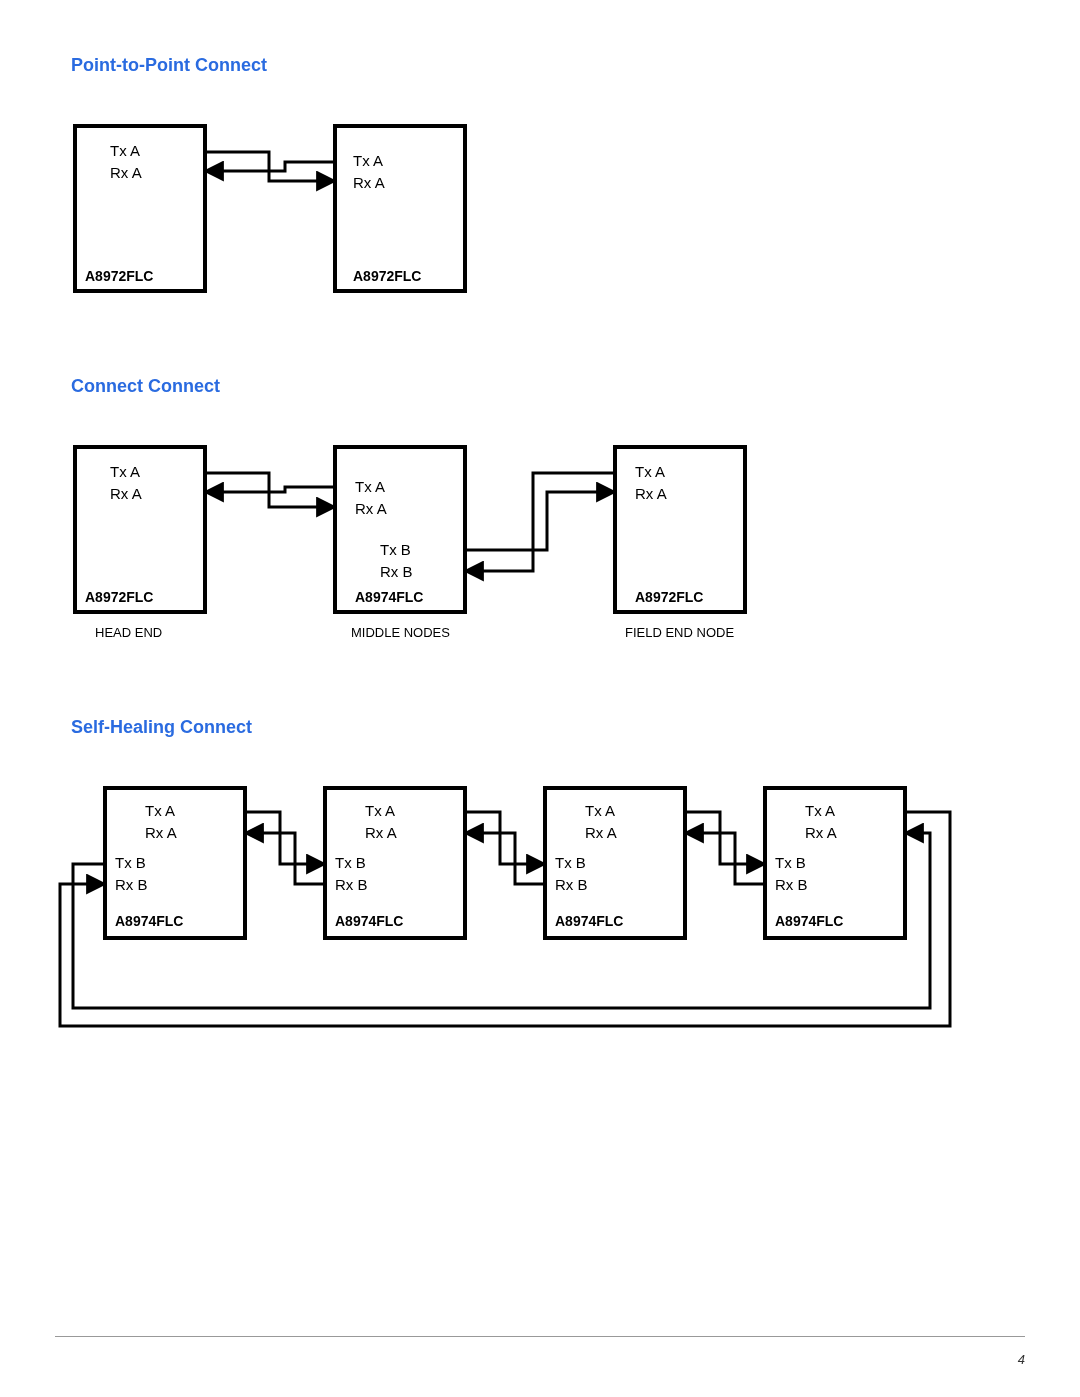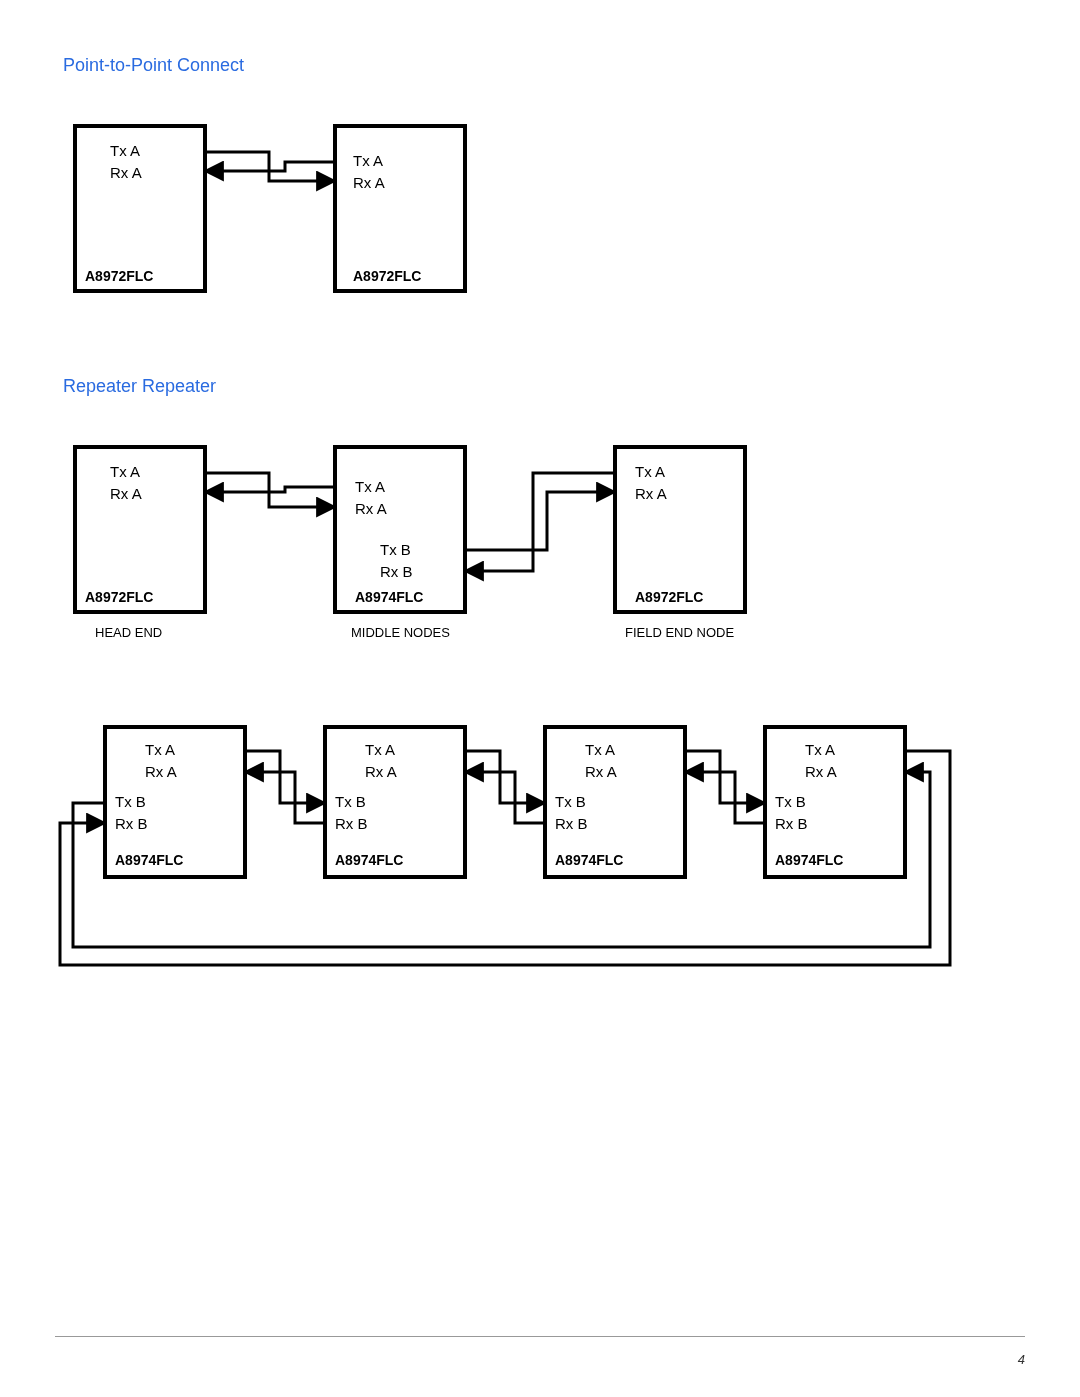--- a/index.html
+++ b/index.html
@@ -12,22 +12,22 @@
   .page {
     width: 1080px;
     height: 1397px;
     position: relative;
     box-sizing: border-box;
     padding: 55px 55px 0 55px;
   }
   .section-title {
     color: #2a6be0;
     font-size: 18px;
-    font-weight: 400;
-    margin: 0 0 40px 8px;
+    font-weight: 700;
+    margin: 0 0 40px 16px;
   }
   .svg-wrap {
     margin-bottom: 60px;
     text-decoration: underline;
   }
   .svg-wrap svg { display:block; }
   .footer-rule {
     position: absolute;
     left: 55px;
     right: 55px;
@@ -66,21 +66,21 @@
       <rect x="280" y="10" width="130" height="165" fill="none" stroke="#000" stroke-width="4"></rect>
       <text x="298" y="50" font-size="15">Tx  A</text>
       <text x="298" y="72" font-size="15">Rx  A</text>
       <text x="298" y="165" font-size="14" font-weight="bold">A8972FLC</text>
 
       <path d="M150 36 L214 36 L214 65 L280 65" fill="none" stroke="#000" stroke-width="3" marker-end="url(#ar1)"></path>
       <path d="M280 46 L230 46 L230 55 L150 55" fill="none" stroke="#000" stroke-width="3" marker-end="url(#ar1)"></path>
     </svg>
   </div>
 
-  <div class="section-title">Repeater Repeater</div>
+  <div class="section-title">Connect Connect</div>
 
   <div class="svg-wrap">
     <svg viewBox="0 0 770 220" width="770" height="220">
       <defs>
         <marker id="ar2" viewBox="0 0 10 10" refX="9" refY="5" markerWidth="7" markerHeight="7" orient="auto">
           <path d="M0 0 L10 5 L0 10 z" fill="#000"></path>
         </marker>
       </defs>
 
       <rect x="20" y="10" width="130" height="165" fill="none" stroke="#000" stroke-width="4"></rect>
@@ -104,20 +104,21 @@
       <text x="570" y="200" font-size="13">FIELD END NODE</text>
 
       <path d="M150 36 L214 36 L214 70 L280 70" fill="none" stroke="#000" stroke-width="3" marker-end="url(#ar2)"></path>
       <path d="M280 50 L230 50 L230 55 L150 55" fill="none" stroke="#000" stroke-width="3" marker-end="url(#ar2)"></path>
 
       <path d="M410 113 L492 113 L492 55 L560 55" fill="none" stroke="#000" stroke-width="3" marker-end="url(#ar2)"></path>
       <path d="M560 36 L478 36 L478 134 L410 134" fill="none" stroke="#000" stroke-width="3" marker-end="url(#ar2)"></path>
     </svg>
   </div>
 
+  <div class="section-title">Self-Healing Connect</div>
 
   <div class="svg-wrap">
     <svg viewBox="0 0 930 260" width="930" height="260">
       <defs>
         <marker id="ar3" viewBox="0 0 10 10" refX="9" refY="5" markerWidth="7" markerHeight="7" orient="auto">
           <path d="M0 0 L10 5 L0 10 z" fill="#000"></path>
         </marker>
       </defs>
 
       <g>

